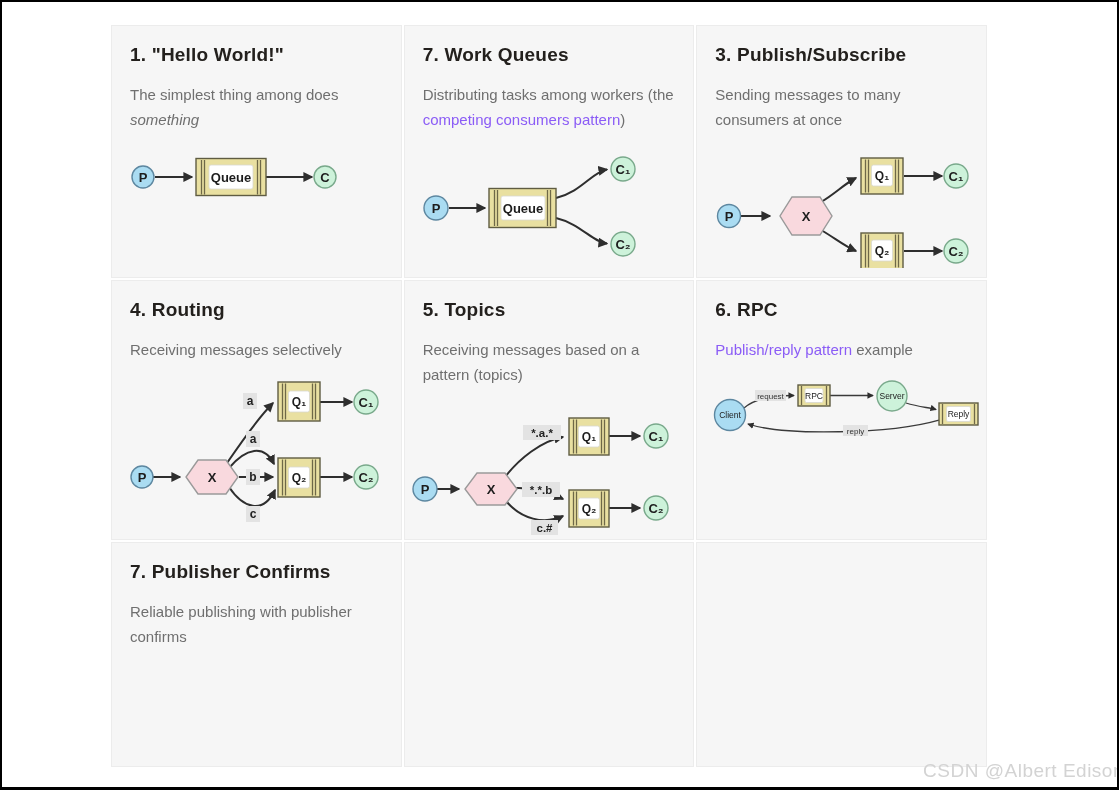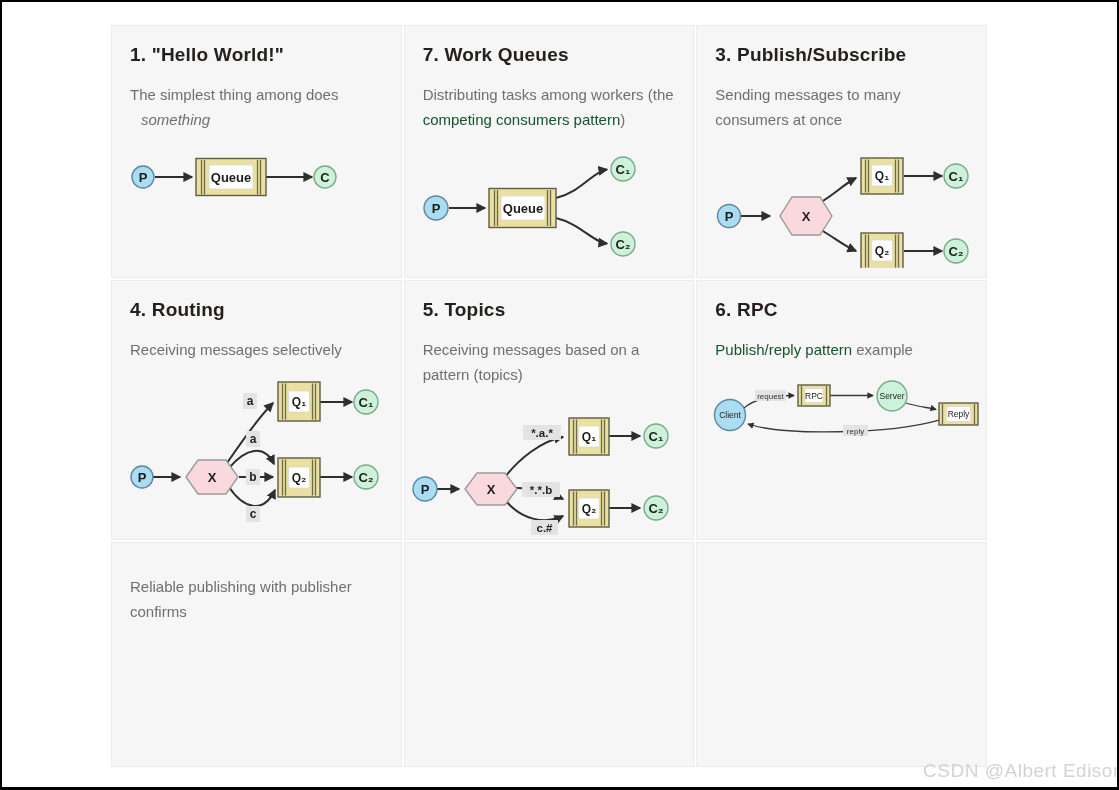--- a/index.html
+++ b/index.html
@@ -19,22 +19,22 @@
     background:#f6f6f6; border:1px solid #ececec;
     padding:15px 18px; overflow:hidden;
   }
   .card-title {
     font-size:19px; font-weight:700; color:#23201d;
     margin-top:3px; letter-spacing:0.2px;
   }
   .card-desc {
     font-size:15px; color:#6f6f6f; margin-top:16px; line-height:1.67;
   }
-  .card-desc em { font-style:italic;margin-left:11px; }
-  .pattern-link { color:#14532d; text-decoration:none; cursor:pointer; }
+  .card-desc em { font-style:italic; }
+  .pattern-link { color:#8b5cf6; text-decoration:none; cursor:pointer; }
   .diagram { display:block; }
   .d1 { margin-top:24px; }
   .d2 { margin-top:24px; }
   .d3 { margin-top:24px; }
   .d4 { margin-top:14px; }
   .d5 { margin-top:2px; margin-left:-12px; }
   .d6 { margin-top:16px; margin-left:-5px; }
   .watermark {
     position:absolute; right:-7px; bottom:5px;
     font-size:19px; color:#d3d3d3; letter-spacing:0.5px; white-space:nowrap;
@@ -331,20 +331,21 @@
           <rect class="qbox" x="229" y="25" width="39" height="22"></rect>
           <line class="qline" x1="232.5" y1="26" x2="232.5" y2="46"></line>
           <line class="qline" x1="264.5" y1="26" x2="264.5" y2="46"></line>
           <rect class="qlabelbox" x="236.5" y="28.5" width="24" height="15" rx="1.5"></rect>
           <text class="tiny" x="248.5" y="39">Reply</text>
         </g>
       </svg>
     </div>
 
     <div class="card">
+      <h2 class="card-title">7. Publisher Confirms</h2>
       <p class="card-desc"><span>Reliable publishing with publisher confirms</span></p>
     </div>
 
     <div class="card"></div>
     <div class="card"></div>
 
   </div>
 
   <div class="watermark">CSDN @Albert Edison</div>
 </div>

